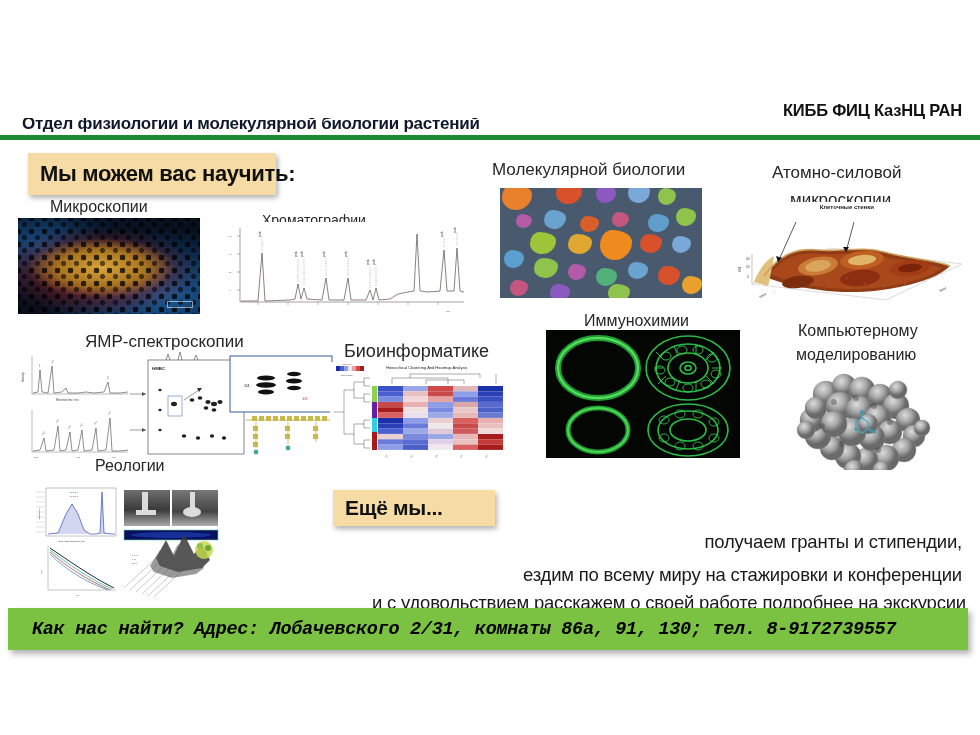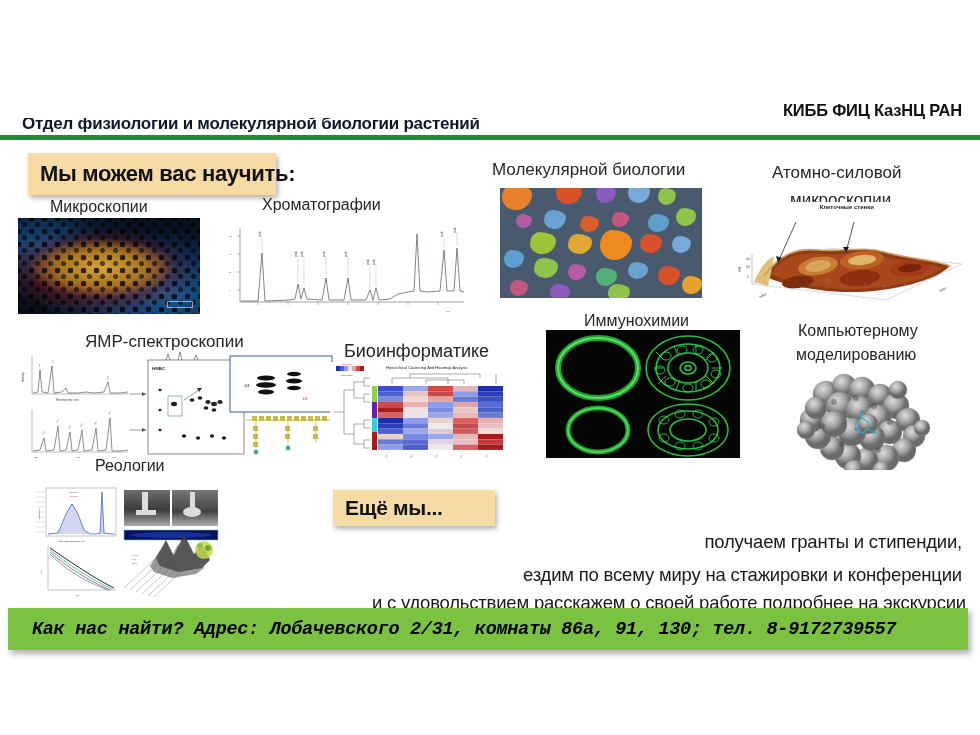--- a/index.html
+++ b/index.html
@@ -174,21 +174,21 @@
 
   <div class="cap" style="left:50px; top:198px; font-size:16px;">Микроскопии</div>
 
   <div class="fig" id="fig-micro" style="left:18px; top:218px; width:182px; height:96px;">
     <div class="mic-bg"></div>
     <div class="cells"></div>
     <div class="cells2"></div>
     <div class="scalebar"></div>
   </div>
 
-  <div class="cap" style="left:262px; top:196px; font-size:16px;">Хроматографии</div>
+  <div class="cap" style="left:262px; top:212px; font-size:14px;">Хроматографии</div>
 
   <div class="fig" id="fig-chrom" style="left:218px; top:222px; width:250px; height:92px;">
     <svg width="250" height="92" viewBox="0 0 250 92">
       <g stroke="#666" stroke-width="0.6" fill="none">
         <line x1="22" y1="6" x2="22" y2="80"></line>
         <line x1="22" y1="80" x2="246" y2="80"></line>
       </g>
       <g stroke="#666" stroke-width="0.5">
         <line x1="19" y1="14" x2="22" y2="14"></line>
           <line x1="19" y1="32" x2="22" y2="32"></line>

